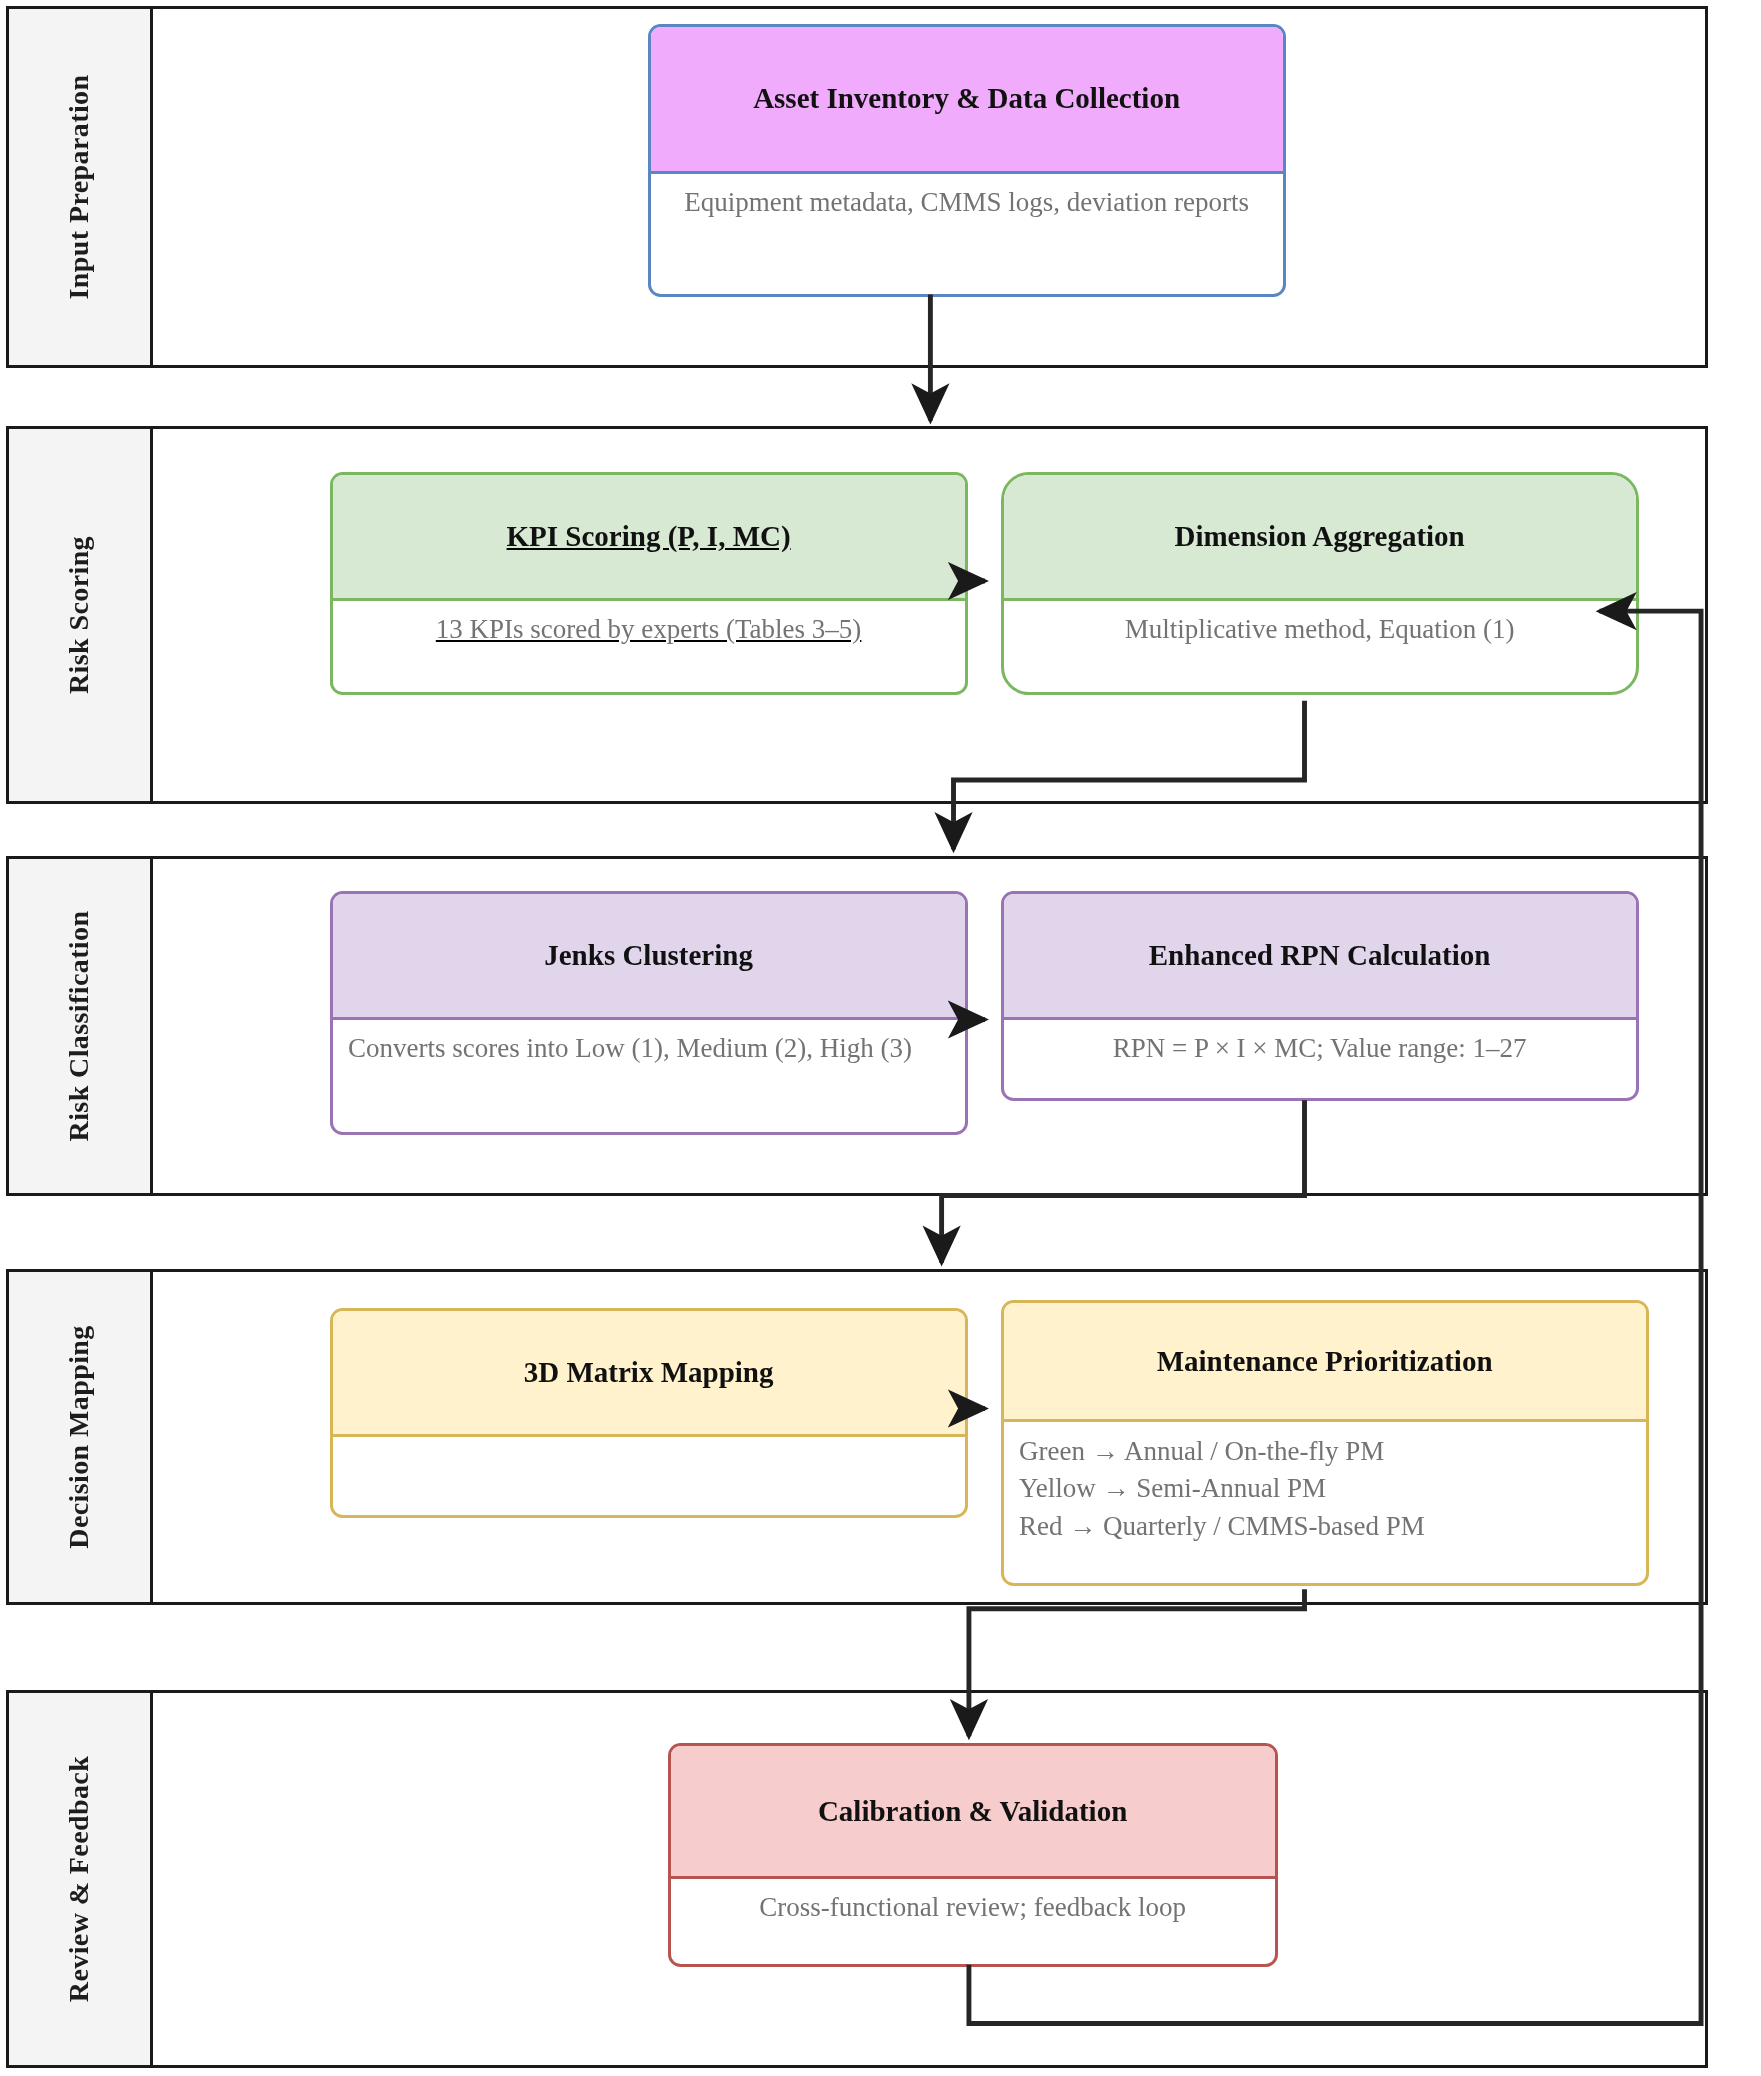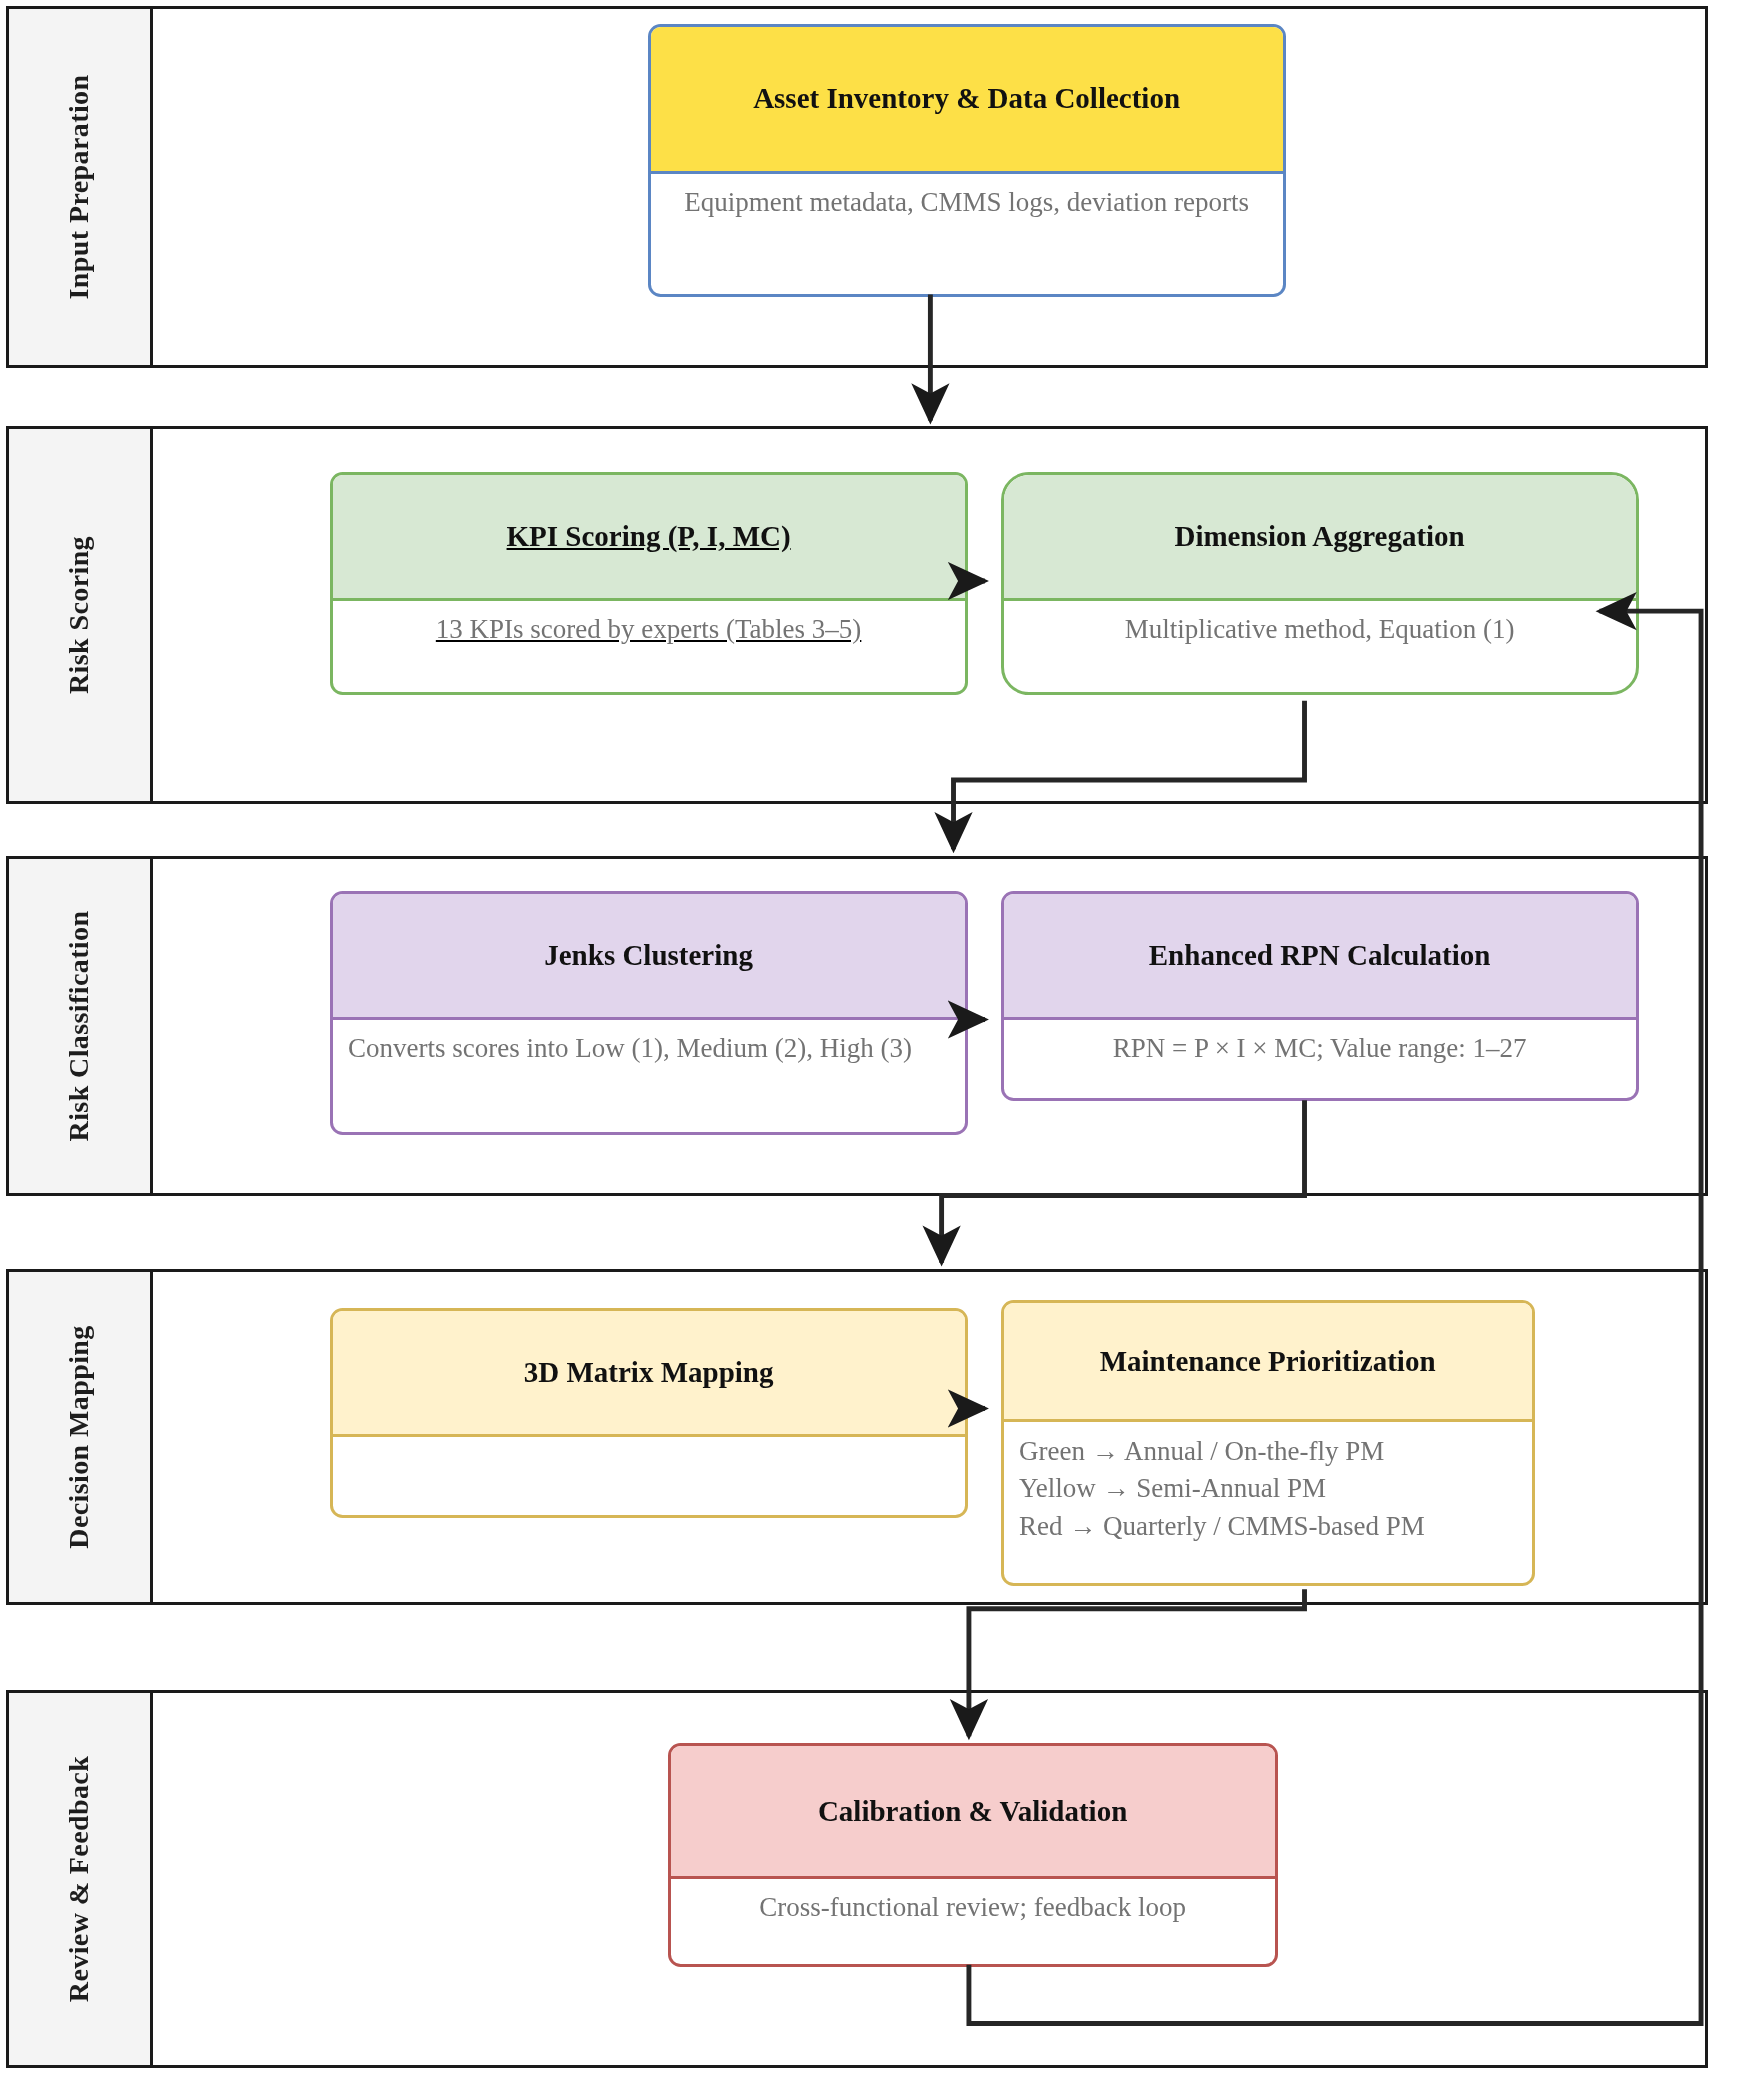--- a/index.html
+++ b/index.html
@@ -86,21 +86,21 @@
     font-size: 27px;
     color: #737373;
     padding: 11.2px 15.4px;
     line-height: 1.28;
   }
   .desc-center { text-align: center; }
   .desc-left   { text-align: left; }
 
   
   .c-blue   { border-color: #5b86c4; }
-  .c-blue   .node-title { background: #fde047; border-bottom-color: #5b86c4; }
+  .c-blue   .node-title { background: #f0abfc; border-bottom-color: #5b86c4; }
   .c-green  { border-color: #7bb661; }
   .c-green  .node-title { background: #d7e8d3; border-bottom-color: #7bb661; }
   .c-purple { border-color: #9a73b5; }
   .c-purple .node-title { background: #e1d5ec; border-bottom-color: #9a73b5; }
   .c-yellow { border-color: #d6b656; }
   .c-yellow .node-title { background: #fff2cc; border-bottom-color: #d6b656; }
   .c-red    { border-color: #b85450; }
   .c-red    .node-title { background: #f6cdcc; border-bottom-color: #b85450; }
 
   
@@ -160,21 +160,21 @@
   </div>
 
   <div class="lane" style="left:5.6px; top:1269px; width:1702px; height:336px;">
     <div class="lane-header">
       <span class="lane-title">Decision Mapping</span>
     </div>
     <div class="lane-body">
       <div class="node c-yellow" style="left:177px; top:36px; width:638px; height:210px;">
         <div class="node-title" style="height:126px;">3D Matrix Mapping</div>
       </div>
-      <div class="node c-yellow" style="left:848px; top:28px; width:534px; height:286px;">
+      <div class="node c-yellow" style="left:848px; top:28px; width:648px; height:286px;">
         <div class="node-title" style="height:119px;">Maintenance Prioritization</div>
         <div class="node-desc desc-left" style="white-space:pre-line; line-height:1.38;">Green → Annual / On-the-fly PM
 Yellow → Semi-Annual PM
 Red → Quarterly / CMMS-based PM</div>
       </div>
     </div>
   </div>
 
   <div class="lane" style="left:5.6px; top:1690px; width:1702px; height:378px;">
     <div class="lane-header">

